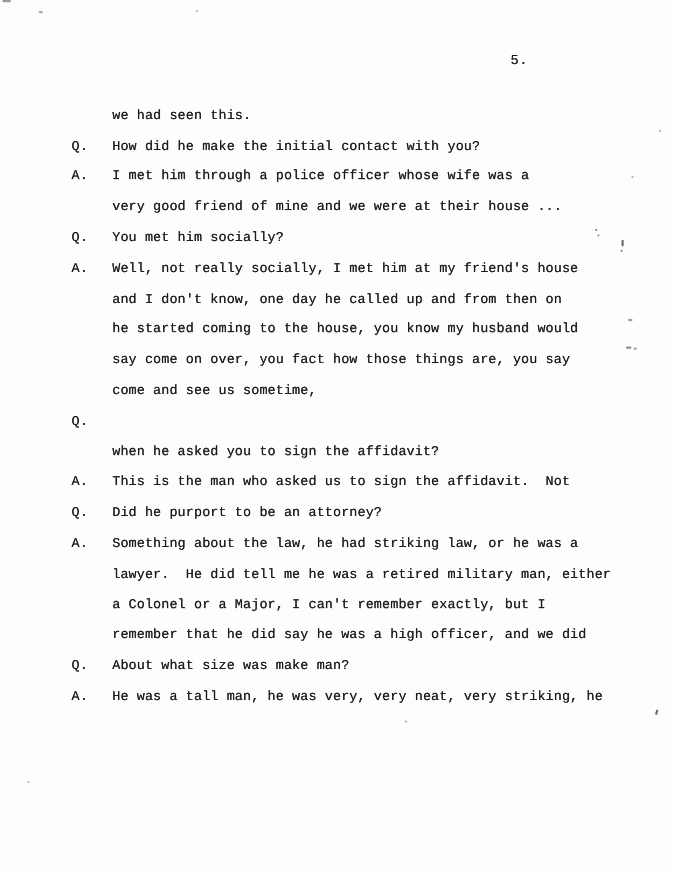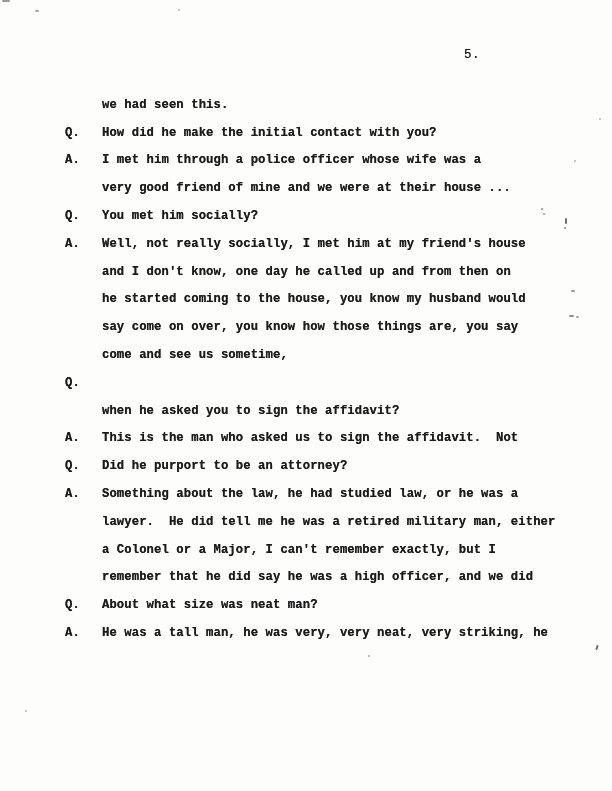--- a/index.html
+++ b/index.html
@@ -35,21 +35,20 @@
     height: 27.8px;
   }
   .lbl, .txt {
     position: absolute;
     top: 50%;
     transform: translateY(-50%);
     font-size: 12.2px;
     white-space: pre;
     letter-spacing: 0.12px;
     text-shadow: 0 0 0.5px rgba(20,20,20,0.72), 0.3px 0.3px 0 rgba(20,20,20,0.18);
-    font-weight: bold;
   }
   .lbl { left: 65px; }
   .txt { left: 102px; }
   
   .speck {
     position: absolute;
     background: #8f8f8f;
     border-radius: 1px;
   }
 </style>
@@ -88,21 +87,21 @@
     <div class="row">
       <span class="lbl"></span>
       <span class="txt">and I don't know, one day he called up and from then on</span>
     </div>
     <div class="row">
       <span class="lbl"></span>
       <span class="txt">he started coming to the house, you know my husband would</span>
     </div>
     <div class="row">
       <span class="lbl"></span>
-      <span class="txt">say come on over, you know how those things are, you say</span>
+      <span class="txt">say come on over, you fact how those things are, you say</span>
     </div>
     <div class="row">
       <span class="lbl"></span>
       <span class="txt">come and see us sometime,</span>
     </div>
     <div class="row">
       <span class="lbl">Q.</span>
     </div>
     <div class="row">
       <span class="lbl"></span>
@@ -111,37 +110,37 @@
     <div class="row">
       <span class="lbl">A.</span>
       <span class="txt">This is the man who asked us to sign the affidavit.  Not</span>
     </div>
     <div class="row">
       <span class="lbl">Q.</span>
       <span class="txt">Did he purport to be an attorney?</span>
     </div>
     <div class="row">
       <span class="lbl">A.</span>
-      <span class="txt">Something about the law, he had studied law, or he was a</span>
+      <span class="txt">Something about the law, he had striking law, or he was a</span>
     </div>
     <div class="row">
       <span class="lbl"></span>
       <span class="txt">lawyer.  He did tell me he was a retired military man, either</span>
     </div>
     <div class="row">
       <span class="lbl"></span>
       <span class="txt">a Colonel or a Major, I can't remember exactly, but I</span>
     </div>
     <div class="row">
       <span class="lbl"></span>
       <span class="txt">remember that he did say he was a high officer, and we did</span>
     </div>
     <div class="row">
       <span class="lbl">Q.</span>
-      <span class="txt">About what size was neat man?</span>
+      <span class="txt">About what size was make man?</span>
     </div>
     <div class="row">
       <span class="lbl">A.</span>
       <span class="txt">He was a tall man, he was very, very neat, very striking, he</span>
     </div>
   </div>
 
   <div class="speck" style="left:2px;  top:0px;   width:8px; height:2px; background:#9a9a9a;"></div>
   <div class="speck" style="left:35px; top:10px;  width:4px; height:2px; background:#a8a8a8;"></div>
   <div class="speck" style="left:178px;top:9px;   width:2px; height:2px; background:#b5b5b5;"></div>

